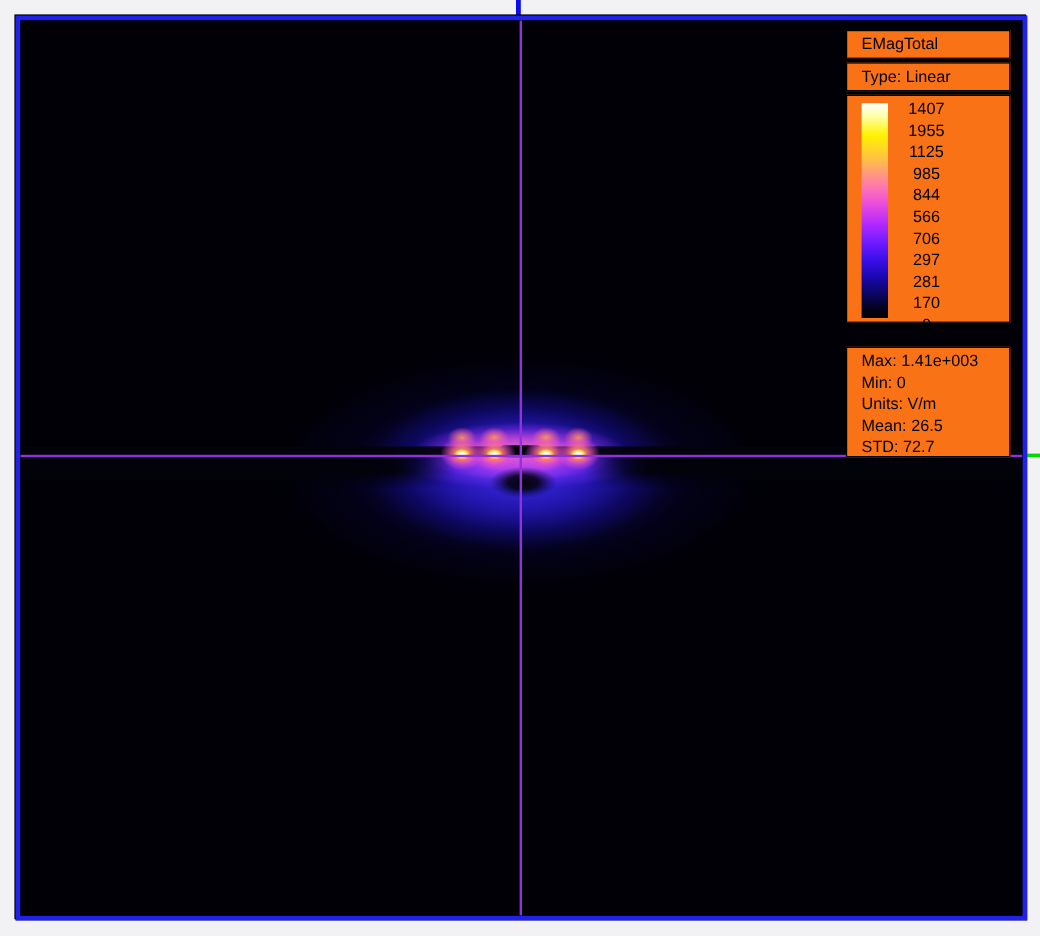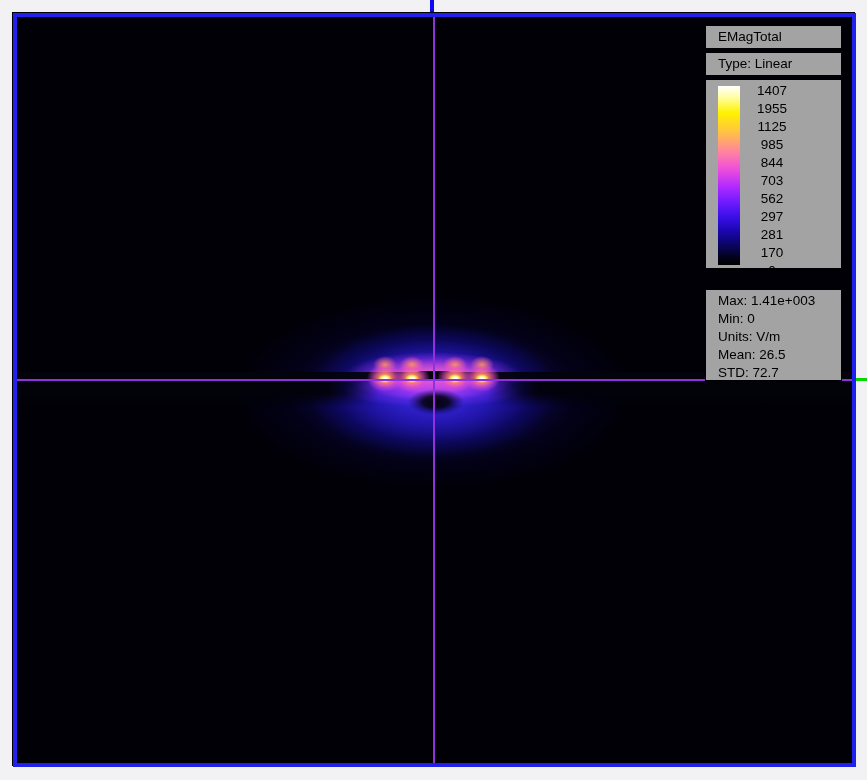--- a/index.html
+++ b/index.html
@@ -44,21 +44,21 @@
     background:radial-gradient(ellipse closest-side, rgba(255,180,90,0.95) 0%, rgba(255,120,130,0.85) 40%, rgba(235,75,210,0.5) 70%, rgba(0,0,0,0) 100%);}
   .slot .core{position:absolute;left:11px;top:22px;width:14px;height:9px;
     background:radial-gradient(ellipse closest-side, #ffffff 0%, #ffffff 28%, #ffee66 55%, rgba(255,180,70,0.8) 80%, rgba(0,0,0,0) 100%);}
 
   
   .xhair-v{position:absolute;left:416px;top:0;width:2px;height:746px;background:#9230dd;}
   .xhair-h{position:absolute;left:0;top:362px;width:835px;height:2px;background:#9230dd;}
 
   
   .legend{position:absolute;left:688px;top:8px;width:137px;font-size:13.5px;color:#000;}
-  .lg-box{position:absolute;left:0;width:137px;box-sizing:border-box;background:#a3a3a3;border:1px solid #000;}
+  .lg-box{position:absolute;left:0;width:137px;box-sizing:border-box;background:#f97316;border:1px solid #000;}
   .lg-title{top:0;height:24px;line-height:22px;padding-left:12px;}
   .lg-type{top:27px;height:24px;line-height:22px;padding-left:12px;}
   .lg-scale{top:54px;height:190px;}
   .cbar{position:absolute;left:12px;top:6px;width:22px;height:179px;
     background:linear-gradient(to bottom,#ffffff 0%,#ffffa8 6%,#fff200 15%,#ffc145 26%,#ff82a2 37%,#f051d8 46%,#b32aff 56%,#6e1bff 65%,#3a0fe8 73%,#1a07b0 81%,#0a0560 89%,#020218 96%,#000000 100%);}
   .cbar-labels{position:absolute;left:26px;top:2px;width:80px;height:188px;
     display:flex;flex-direction:column;justify-content:flex-start;}
   .cbar-labels span{display:block;height:18px;line-height:18px;text-align:center;}
   .lg-stats{top:264px;height:92px;padding:2px 0 0 12px;}
   .lg-stats div{height:18px;line-height:18px;}
@@ -117,22 +117,22 @@
           <span>Type: Linear</span>
         </div>
         <div class="lg-box lg-scale">
           <div class="cbar"></div>
           <div class="cbar-labels">
             <span>1407</span>
             <span>1955</span>
             <span>1125</span>
             <span>985</span>
             <span>844</span>
-            <span>703</span>
-            <span>562</span>
+            <span>566</span>
+            <span>706</span>
             <span>297</span>
             <span>281</span>
             <span>170</span>
             <span>0</span>
           </div>
         </div>
         <div class="lg-box lg-stats">
           <div>Max: 1.41e+003</div>
           <div>Min: 0</div>
           <div>Units: V/m</div>

